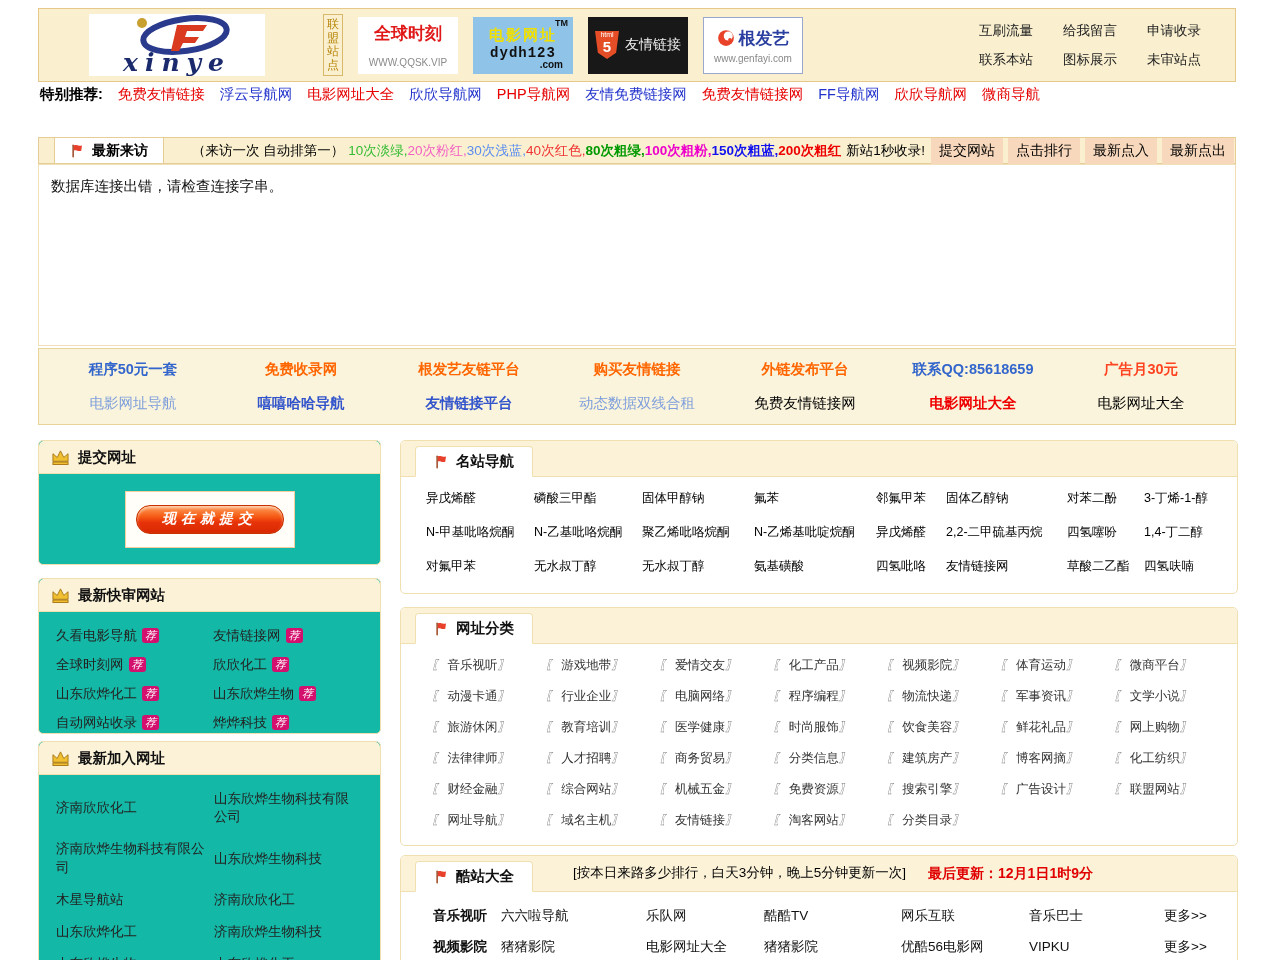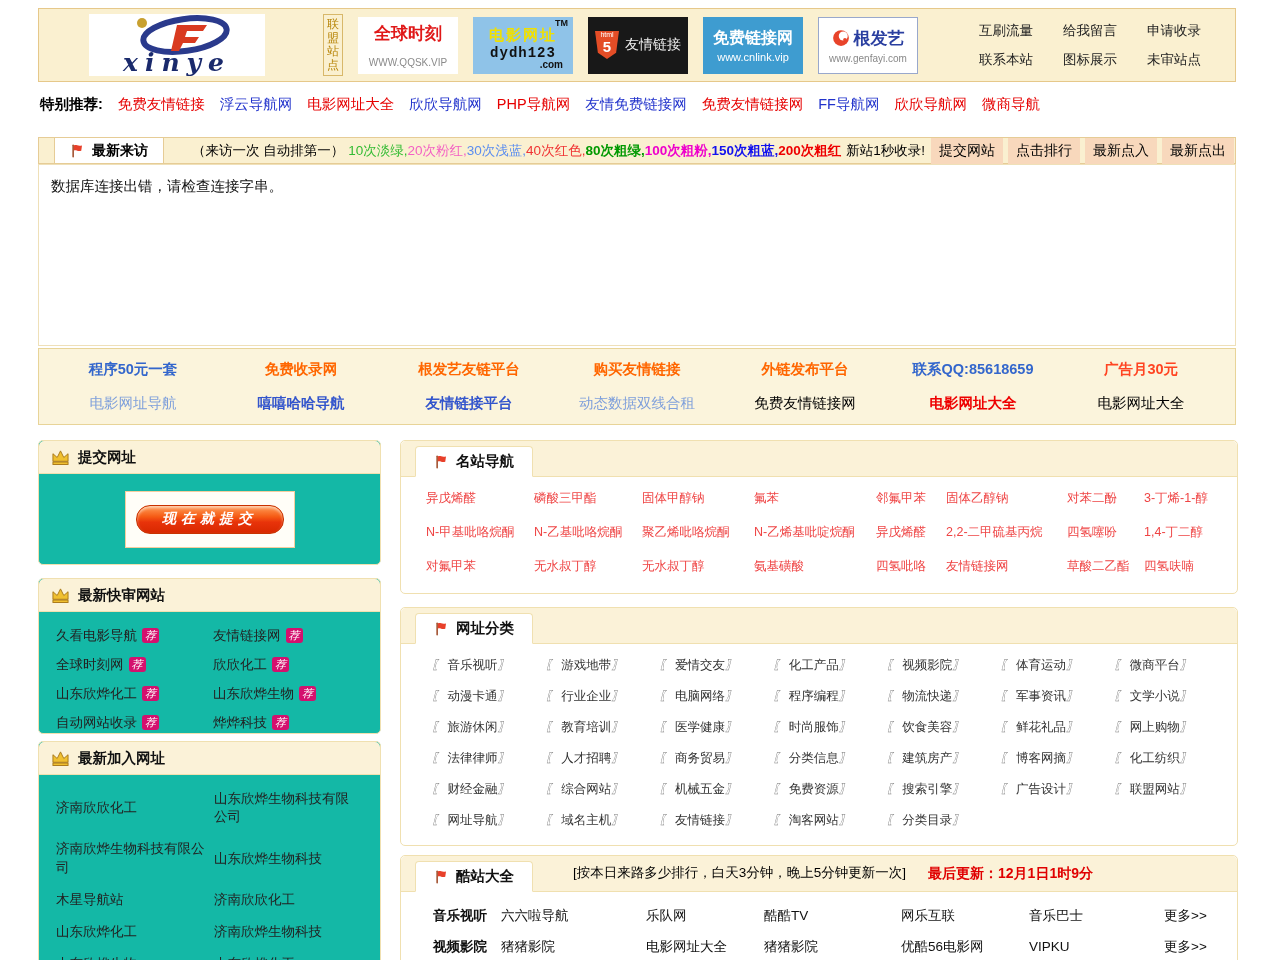--- a/index.html
+++ b/index.html
@@ -37,21 +37,21 @@
   .b-genfayi { background:#fff; border:1px solid #99A8CC; }
   .b-genfayi .row { display:flex; align-items:center; gap:4px; }
   .b-genfayi .t1 { color:#2A3FA0; font-weight:bold; font-size:17px; }
   .b-genfayi .t2 { color:#888; font-size:10px; margin-top:3px; }
   .hdr-links { margin-left:auto; margin-right:34px; font-size:13.5px; color:#222; }
   .hdr-row { display:flex; gap:30px; }
   .hdr-row + .hdr-row { margin-top:11px; }
   .hdr-link { color:#222; }
 
   
-  .recommend { position:absolute; left:40px; top:95px; display:flex; gap:15px; font-size:14.5px; align-items:center; }
+  .recommend { position:absolute; left:40px; top:85px; display:flex; gap:15px; font-size:14.5px; align-items:center; }
   .rec-label { font-weight:bold; color:#000; }
   .rec-link.red { color:#E60000; }
   .rec-link.blue { color:#2233CC; }
 
   
   .visitor-bar { position:absolute; left:38px; top:137px; width:1198px; height:27px;
     background:#FAF0D0; border:1px solid #E6CC96; display:flex; align-items:center; }
   .vtab { height:100%; margin-left:15px; background:#fff; border-left:1px solid #E6CC96;
     border-right:1px solid #E6CC96; display:flex; align-items:center; gap:7px; padding:0 15px;
     font-size:14px; font-weight:bold; color:#000; }
@@ -109,21 +109,21 @@
   #box-cat { top:607px; height:239px; }
   #box-cool { top:855px; height:140px; }
   .rbox-hd { height:36px; background:#FBF2D8; border-bottom:1px solid #F0E0B0; border-radius:5px 5px 0 0;
     display:flex; align-items:flex-end; }
   .rtab { position:relative; bottom:-1px; margin-left:14px; height:31px; background:#fff;
     border:1px solid #F0E0B0; border-bottom:1px solid #fff; border-radius:4px 4px 0 0;
     display:flex; align-items:center; gap:7px; padding:0 18px; font-size:14.5px; font-weight:bold; color:#111; z-index:2; }
   .famous-body { display:grid; grid-template-columns:108px 108px 112px 122px 70px 121px 77px 1fr;
     grid-auto-rows:34px; align-items:center; padding:4px 0 0 25px; font-size:12.5px; }
   .frow { display:contents; }
-  .famous-body a { color:#ef4444; }
+  .famous-body a { color:#000000; }
   .cat-body { display:grid; grid-template-columns:repeat(7,1fr); grid-auto-rows:31px;
     align-items:center; padding:6px 10px 0 30px; font-size:12.5px; }
   .cat-item a { color:#333; }
   .cat-item .br { color:#777; }
   .cat-item .br.l { margin-right:4px; }
   .cool-note { margin-left:40px; font-size:13.5px; color:#000; margin-bottom:9px; }
   .cool-update { margin-left:22px; font-size:14px; color:#E00000; font-weight:bold; margin-bottom:8px; }
   .cool-body { padding:8px 12px 0 32px; font-size:13.5px; }
   .cool-row { display:grid; grid-template-columns:68px 145px 118px 137px 128px 135px 1fr; align-items:center; height:31px; }
   .cool-cat { font-weight:bold; color:#000; }
@@ -159,24 +159,20 @@
         <span class="t2">dydh123</span>
         <span class="t3">.com</span>
       </a>
       <a class="banner b-html5">
         <span class="shield">
           <span class="htm">html</span>
           <span class="num">5</span>
         </span>
         <span class="t1">友情链接</span>
       </a>
-      <a class="banner b-cnlink">
-        <span class="t1">免费链接网</span>
-        <span class="t2">www.cnlink.vip</span>
-      </a>
       <a class="banner b-genfayi">
         <span class="row">
           <svg width="18" height="18" viewBox="0 0 16 16">
             <circle cx="8" cy="8" r="7" fill="#E8432A"></circle>
             <circle cx="10" cy="6.2" r="4" fill="#fff"></circle>
             <circle cx="11.5" cy="9.5" r="1.6" fill="#E8432A"></circle>
           </svg>
           <span class="t1">根发艺</span>
         </span>
         <span class="t2">www.genfayi.com</span>

